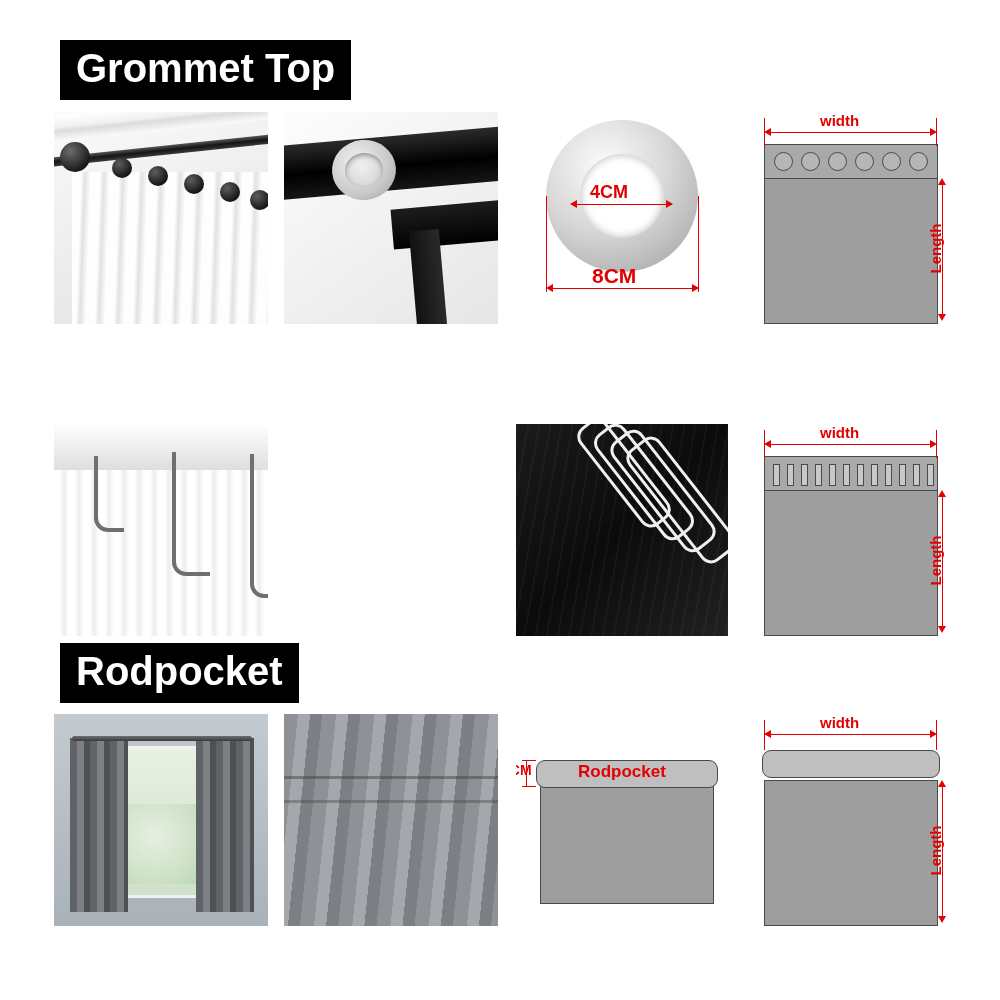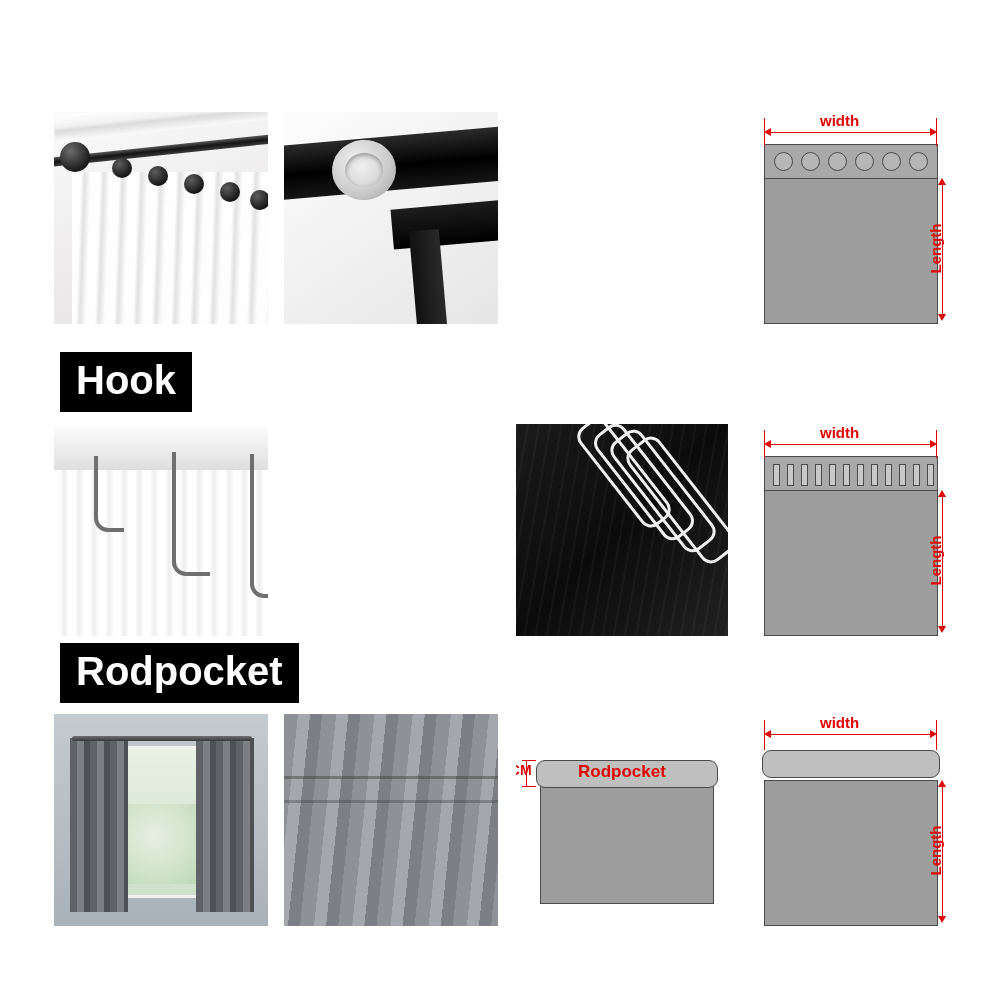--- a/index.html
+++ b/index.html
@@ -343,20 +343,21 @@
   }
   .arrow-head-u { border-bottom: 7px solid #e20000; }
   .arrow-head-d { border-top: 7px solid #e20000; }
   .vline { position: absolute; width: 1px; background: #e20000; }
 </style>
 </head>
 <body>
 
 <div class="page">
 
+  <div class="section-title" id="title-grommet">Grommet Top</div>
 
   <div class="panel" id="g-photo1">
     <div class="wall"></div>
     <div class="molding"></div>
     <div class="sheer"></div>
     <div class="rod"></div>
     <div class="finial"></div>
     <div class="grom" style="left:58px;  top:46px;"></div>
     <div class="grom" style="left:94px;  top:54px;"></div>
     <div class="grom" style="left:130px; top:62px;"></div>
@@ -366,20 +367,35 @@
 
   <div class="panel" id="g-photo2">
     <div class="cloth"></div>
     <div class="blackband"></div>
     <div class="blackband2"></div>
     <div class="edge"></div>
     <div class="ring-outer"></div>
     <div class="ring-inner"></div>
   </div>
 
+  <div class="panel" id="g-photo3">
+    <div class="ring-big"></div>
+
+    <div class="arrow-line" style="left:56px; top:92px; width:100px;"></div>
+    <div class="arrow-head-l" style="left:54px; top:88px;"></div>
+    <div class="arrow-head-r" style="left:150px; top:88px;"></div>
+    <div class="dim-red" style="position:absolute; left:74px; top:70px;">4CM</div>
+
+    <div class="vline" style="left:30px; top:84px; height:96px;"></div>
+    <div class="vline" style="left:182px; top:84px; height:96px;"></div>
+    <div class="arrow-line" style="left:32px; top:176px; width:150px;"></div>
+    <div class="arrow-head-l" style="left:30px; top:172px;"></div>
+    <div class="arrow-head-r" style="left:176px; top:172px;"></div>
+    <div class="dim-red" style="position:absolute; left:76px; top:152px; font-size:21px;">8CM</div>
+  </div>
 
   <div class="panel" id="g-photo4">
     <div class="schem-header" style="left:16px; top:32px; width:172px; height:34px;"></div>
     <div class="schem-body" style="left:16px; top:66px; width:172px; height:144px;"></div>
     <div class="schem-grom" style="left:26px;  top:40px;"></div>
     <div class="schem-grom" style="left:53px;  top:40px;"></div>
     <div class="schem-grom" style="left:80px;  top:40px;"></div>
     <div class="schem-grom" style="left:107px; top:40px;"></div>
     <div class="schem-grom" style="left:134px; top:40px;"></div>
     <div class="schem-grom" style="left:161px; top:40px;"></div>
@@ -391,21 +407,20 @@
     <div class="arrow-head-r" style="left:182px; top:16px;"></div>
     <div class="lbl-width" style="left:72px; top:0px;">width</div>
 
     <div class="arrow-line" style="left:194px; top:120px; width:0px; height:0;"></div>
     <div class="vline" style="left:194px; top:70px; height:136px;"></div>
     <div class="arrow-head-u" style="left:190px; top:66px;"></div>
     <div class="arrow-head-d" style="left:190px; top:202px;"></div>
     <div class="lbl-length" style="left:162px; top:128px;">Length</div>
   </div>
 
-  <div class="section-title" id="title-hook">Hook</div>
 
   <div class="panel" id="h-photo1">
     <div class="fabric"></div>
     <div class="head"></div>
     <div class="hook-metal" style="left:40px; top:32px; width:26px; height:72px;"></div>
     <div class="hook-metal" style="left:118px; top:28px; width:34px; height:120px;"></div>
     <div class="hook-metal" style="left:196px; top:30px; width:26px; height:140px;"></div>
   </div>
 
 

